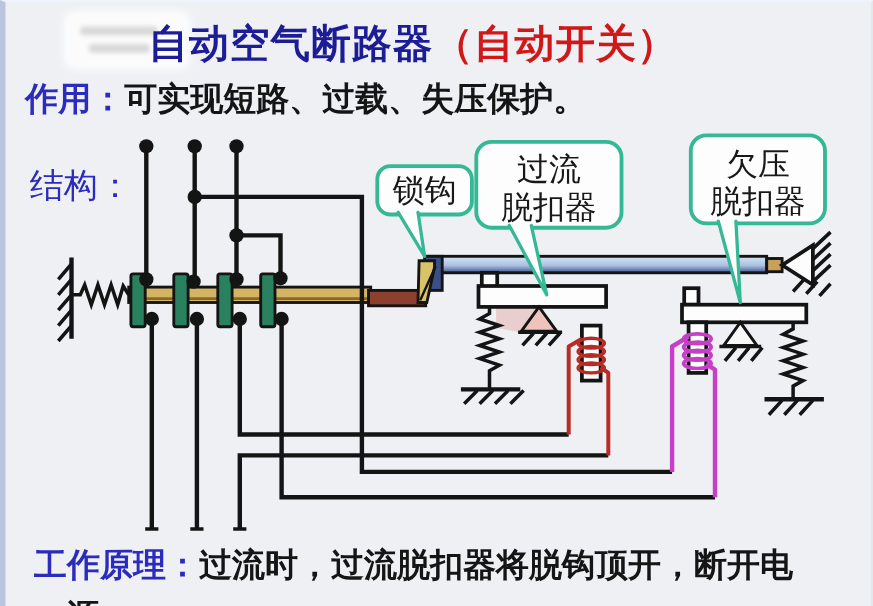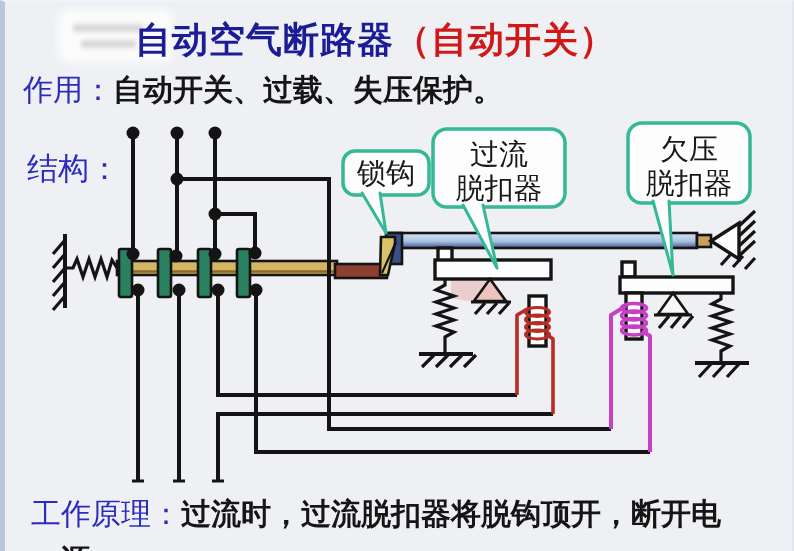--- a/index.html
+++ b/index.html
@@ -12,24 +12,24 @@
   .abs{position:absolute;}
   .watermark{
     left:58px;top:12px;width:105px;height:44px;background:#fbfbfb;border-radius:5px;
     box-shadow:0 0 8px 4px rgba(255,255,255,.9);
   }
   .smudge{position:absolute;background:#d8d8d8;filter:blur(2px);border-radius:3px;}
   .title{left:130px;top:14px;font-size:36px;font-weight:700;letter-spacing:1px;white-space:nowrap;}
   .title .t-main{color:var(--title-blue,#1c1c96);}
   .title .t-paren{color:var(--title-red,#d01818);}
   .func-line{left:18px;top:68px;font-size:30px;white-space:nowrap;color:#151515;font-weight:600;}
-  .func-line .lbl{color:var(--label-blue,#2b2bbe);font-weight:400;}
+  .func-line .lbl{color:var(--label-blue,#2b2bbe);font-weight:700;}
   .struct-lbl{left:22px;top:146px;font-size:31px;font-weight:400;color:var(--label-blue,#2b2bbe);}
   .principle{left:26px;top:492px;font-size:30px;white-space:nowrap;color:#151515;font-weight:600;}
-  .principle .lbl{color:var(--label-blue,#2b2bbe);font-weight:400;}
+  .principle .lbl{color:var(--label-blue,#2b2bbe);font-weight:700;}
   .principle2{left:55px;top:538px;font-size:30px;color:#151515;font-weight:600;}
 
   
   .wire{stroke:var(--wire-black,#141414);stroke-width:4;fill:none;}
   .wire3{stroke:var(--wire-black,#141414);stroke-width:3.2;fill:none;}
   .dot{fill:var(--wire-black,#141414);}
   .outline{stroke:var(--wire-black,#141414);stroke-width:3.4;fill:#fdfdfd;}
   .outline2{stroke:var(--wire-black,#141414);stroke-width:2.6;}
   .coil-red{stroke:var(--coil-red,#b92c26);stroke-width:3;fill:none;}
   .wire-red{stroke:var(--coil-red,#b92c26);stroke-width:3.6;fill:none;stroke-linejoin:round;}
@@ -48,21 +48,21 @@
   <div class="abs watermark">
     <div class="smudge" style="left:10px;top:10px;width:70px;height:8px;"></div>
     <div class="smudge" style="left:18px;top:26px;width:55px;height:8px;"></div>
   </div>
 
   <div class="abs title">
     <span class="t-main">自动空气断路器</span><span class="t-paren">（自动开关）</span>
   </div>
 
   <div class="abs func-line">
-    <span class="lbl">作用：</span><span>自动开关、过载、失压保护。</span>
+    <span class="lbl">作用：</span><span>可实现短路、过载、失压保护。</span>
   </div>
 
   <div class="abs struct-lbl">结构：</div>
 
   <svg class="abs" style="left:0;top:0;" width="794" height="551" viewBox="0 0 794 551">
 
     <g>
       <path class="wire" d="M60,232 V306"></path>
       <path class="wire3" d="M48,252 L60,238 M48,266 L60,252 M48,280 L60,266 M48,294 L60,280 M48,308 L60,294"></path>
     </g>

